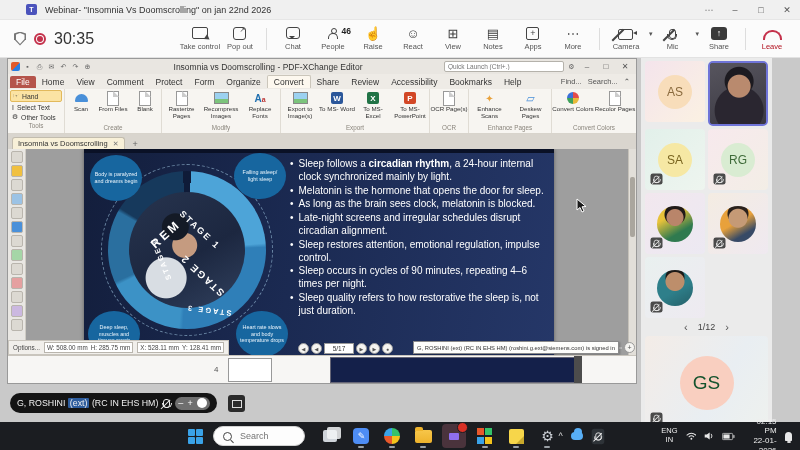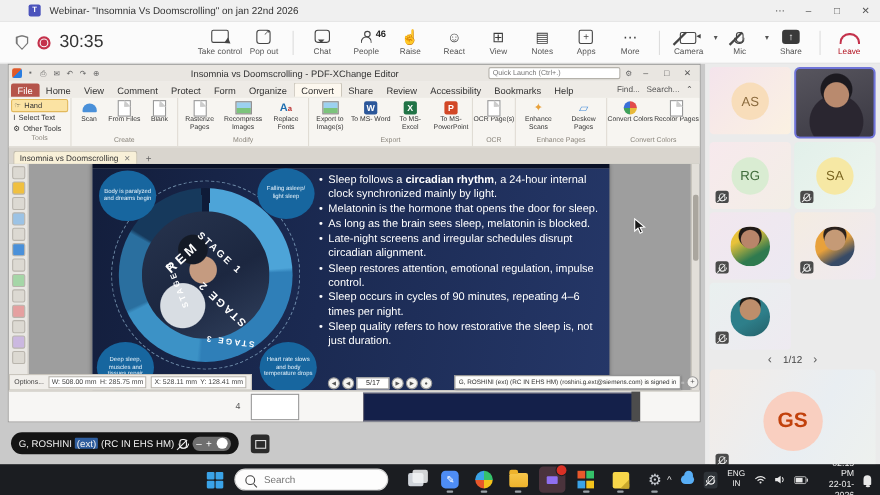--- a/index.html
+++ b/index.html
@@ -162,21 +162,21 @@
   .pres .ext{background:#2e5d9e;padding:0 2px;border-radius:1px;text-align:right;}
   .micoff-w{width:5px;height:7px;border:1.2px solid #eee;border-radius:3px;position:relative;}
   .micoff-w::before{content:"";position:absolute;left:-2.5px;top:3px;width:8px;height:4px;border:1.2px solid #eee;border-top:none;border-radius:0 0 5px 5px;}
   .micoff-w::after{content:"";position:absolute;left:1px;top:-2px;width:1.3px;height:13px;background:#eee;transform:rotate(45deg);}
   .zoompill{height:13px;background:#6f6f6f;border-radius:8px;display:flex;align-items:center;gap:4px;padding:0 3px;color:#fff;font-size:9px;}
   .knob{width:10px;height:10px;background:#fff;border-radius:50%;}
   .pres-win{position:absolute;left:228px;top:395px;width:17px;height:17px;background:#2b2b2b;border-radius:3px;z-index:40;
     display:flex;align-items:center;justify-content:center;}
   .pres-win span{width:8px;height:6px;border:1px solid #ddd;display:block;}
   
-  .sb{position:absolute;left:641px;top:58px;width:159px;height:364px;background:#ebebeb;box-sizing:border-box;padding:3px 4px;}
+  .sb{position:absolute;left:641px;top:58px;width:131px;height:364px;background:#ebebeb;box-sizing:border-box;padding:3px 4px;}
   .sb-grid{display:grid;grid-template-columns:1fr 1fr;gap:3px;}
   .tile{height:61px;border-radius:4px;position:relative;overflow:hidden;cursor:pointer;}
   .tile .av{position:absolute;left:50%;top:50%;transform:translate(-50%,-50%);width:34px;height:34px;border-radius:50%;
     display:flex;align-items:center;justify-content:center;font-size:12px;color:#6b5b3a;}
   .t0{background:linear-gradient(135deg,#f4e4ec,#fbf1e2);}
   .t0 .av{background:#f8ddba;color:#8a6a3d;}
   .t1{background:#3f3d48;border:2px solid #6f74d8;border-radius:5px;}
   .vphoto{position:absolute;inset:0;background:
     radial-gradient(circle at 52% 38%,#b98a6e 0 11px,transparent 12px),
     radial-gradient(circle at 52% 30%,#1c1a20 0 14px,transparent 15px),
@@ -201,21 +201,21 @@
       radial-gradient(circle at 50% 20%,#1d1a17 0 9px,transparent 10px),
       linear-gradient(150deg,#2e7f8a 55%,#245f68);}
   .avp{position:absolute;left:50%;top:50%;transform:translate(-50%,-50%);width:36px;height:36px;border-radius:50%;}
   .mbadge{position:absolute;left:4px;bottom:4px;width:15px;height:14px;background:#4a4a4a;border-radius:3px;
     display:flex;align-items:center;justify-content:center;transform:scale(.8);}
   .sb-pager{height:17px;display:flex;align-items:center;justify-content:center;gap:10px;font-size:9px;color:#444;}
   .pg-arrow{font-size:11px;color:#555;cursor:pointer;}
   .gs-tile{height:93px;border-radius:4px;margin-top:1px;position:relative;
     background:linear-gradient(120deg,#f3ece7,#e9eef2 60%,#eef1ee);cursor:pointer;}
   .gs-tile .av{position:absolute;left:50%;top:50%;transform:translate(-50%,-50%);width:54px;height:54px;border-radius:50%;
-    background:#f9cfc0;display:flex;align-items:center;justify-content:center;font-size:19px;color:#c2410c;font-weight:bold;}
+    background:#f9cfc0;display:flex;align-items:center;justify-content:center;font-size:19px;color:#14532d;}
   
   .tb{position:absolute;left:0;top:422px;width:800px;height:28px;background:#1b1d21;display:flex;align-items:center;color:#eee;}
   .start{margin-left:188px;width:15px;height:15px;display:grid;grid-template-columns:7px 7px;grid-gap:1px;cursor:pointer;}
   .start span{width:7px;height:7px;background:#3aa3e8;border-radius:1px;}
   .searchpill{margin-left:10px;width:246px;height:20px;background:#fdfdfd;border:1px solid #d2d2d2;border-radius:11px;
     display:flex;align-items:center;gap:6px;padding:0 9px;box-sizing:border-box;}
   .mag{width:7px;height:7px;border:1.4px solid #444;border-radius:50%;position:relative;flex:0 0 auto;}
   .mag::after{content:"";position:absolute;right:-3px;bottom:-3px;width:4px;height:1.4px;background:#444;transform:rotate(45deg);}
   .searchpill input{border:none;outline:none;background:transparent;font-size:9px;color:#333;width:100%;font-family:"Liberation Sans",sans-serif;}
   .tb-apps{display:flex;align-items:center;gap:9px;margin-left:14px;}
@@ -233,21 +233,21 @@
   .a-m365{width:16px;height:16px;display:grid;grid-template-columns:7px 7px;grid-gap:1px;}
   .a-m365 span{width:7px;height:7px;}
   .a-note{width:15px;height:15px;background:#f7d64a;border-radius:2px;position:relative;}
   .a-note::after{content:"";position:absolute;right:0;bottom:0;border:4px solid transparent;border-right-color:#c9a92c;border-bottom-color:#c9a92c;}
   .a-gear{font-size:14px;color:#c9cdd3;line-height:1;}
   .tray{margin-left:auto;display:flex;align-items:center;gap:8px;padding-right:8px;}
   .tr-chev{font-size:9px;color:#ddd;}
   .cloud{width:15px;height:8px;background:#58aef5;border-radius:8px;position:relative;}
   .cloud::before{content:"";position:absolute;left:3px;top:-4px;width:8px;height:8px;background:#58aef5;border-radius:50%;}
   .tr-mic{width:17px;height:17px;background:#2e3338;border-radius:3px;display:flex;align-items:center;justify-content:center;transform:scale(.9);}
-  .lang{font-size:7.5px;line-height:1.15;text-align:center;color:#eee;}
+  .lang{font-size:7.5px;line-height:1.15;text-align:center;color:#eee;margin-left:48px;}
   .clock{font-size:8px;line-height:1.2;text-align:right;color:#eee;}
   .bell{width:9px;height:9px;background:#e8e8e8;border-radius:5px 5px 1px 1px;position:relative;}
   .bell::after{content:"";position:absolute;left:2.5px;bottom:-2.5px;width:4px;height:2px;background:#e8e8e8;border-radius:50%;}
   
   .cursor{position:absolute;left:576px;top:198px;z-index:60;}
 </style>
 </head>
 <body>
 
 <div id="app">
@@ -597,21 +597,21 @@
             <div class="li">
                 <span class="b">•</span>
               <span><span>Sleep follows a </span><b>circadian rhythm</b><span>, a 24-hour internal clock synchronized mainly by light.</span></span>
             </div>
             <div class="li">
                 <span class="b">•</span>
                 <span>Melatonin is the hormone that opens the door for sleep.</span>
               </div>
             <div class="li">
                 <span class="b">•</span>
-                <span>As long as the brain sees sleep, melatonin is blocked.</span>
+                <span>As long as the brain sees clock, melatonin is blocked.</span>
               </div>
             <div class="li">
                 <span class="b">•</span>
                 <span>Late-night screens and irregular schedules disrupt circadian alignment.</span>
               </div>
             <div class="li">
                 <span class="b">•</span>
                 <span>Sleep restores attention, emotional regulation, impulse control.</span>
               </div>
             <div class="li">
@@ -688,28 +688,28 @@
     </div>
 
   <div class="sb">
     <div class="sb-grid">
       <div class="tile t0">
         <span class="av">AS</span>
       </div>
       <div class="tile t1">
         <span class="vphoto"></span>
       </div>
-      <div class="tile t3">
-        <span class="av">RG</span>
+      <div class="tile t2">
+        <span class="av">SA</span>
         <span class="mbadge">
             <span class="micoff-w"></span>
           </span>
       </div>
-      <div class="tile t2">
-        <span class="av">SA</span>
+      <div class="tile t3">
+        <span class="av">RG</span>
         <span class="mbadge">
             <span class="micoff-w"></span>
           </span>
       </div>
       <div class="tile t4">
         <span class="avp"></span>
         <span class="mbadge">
             <span class="micoff-w"></span>
           </span>
       </div>

